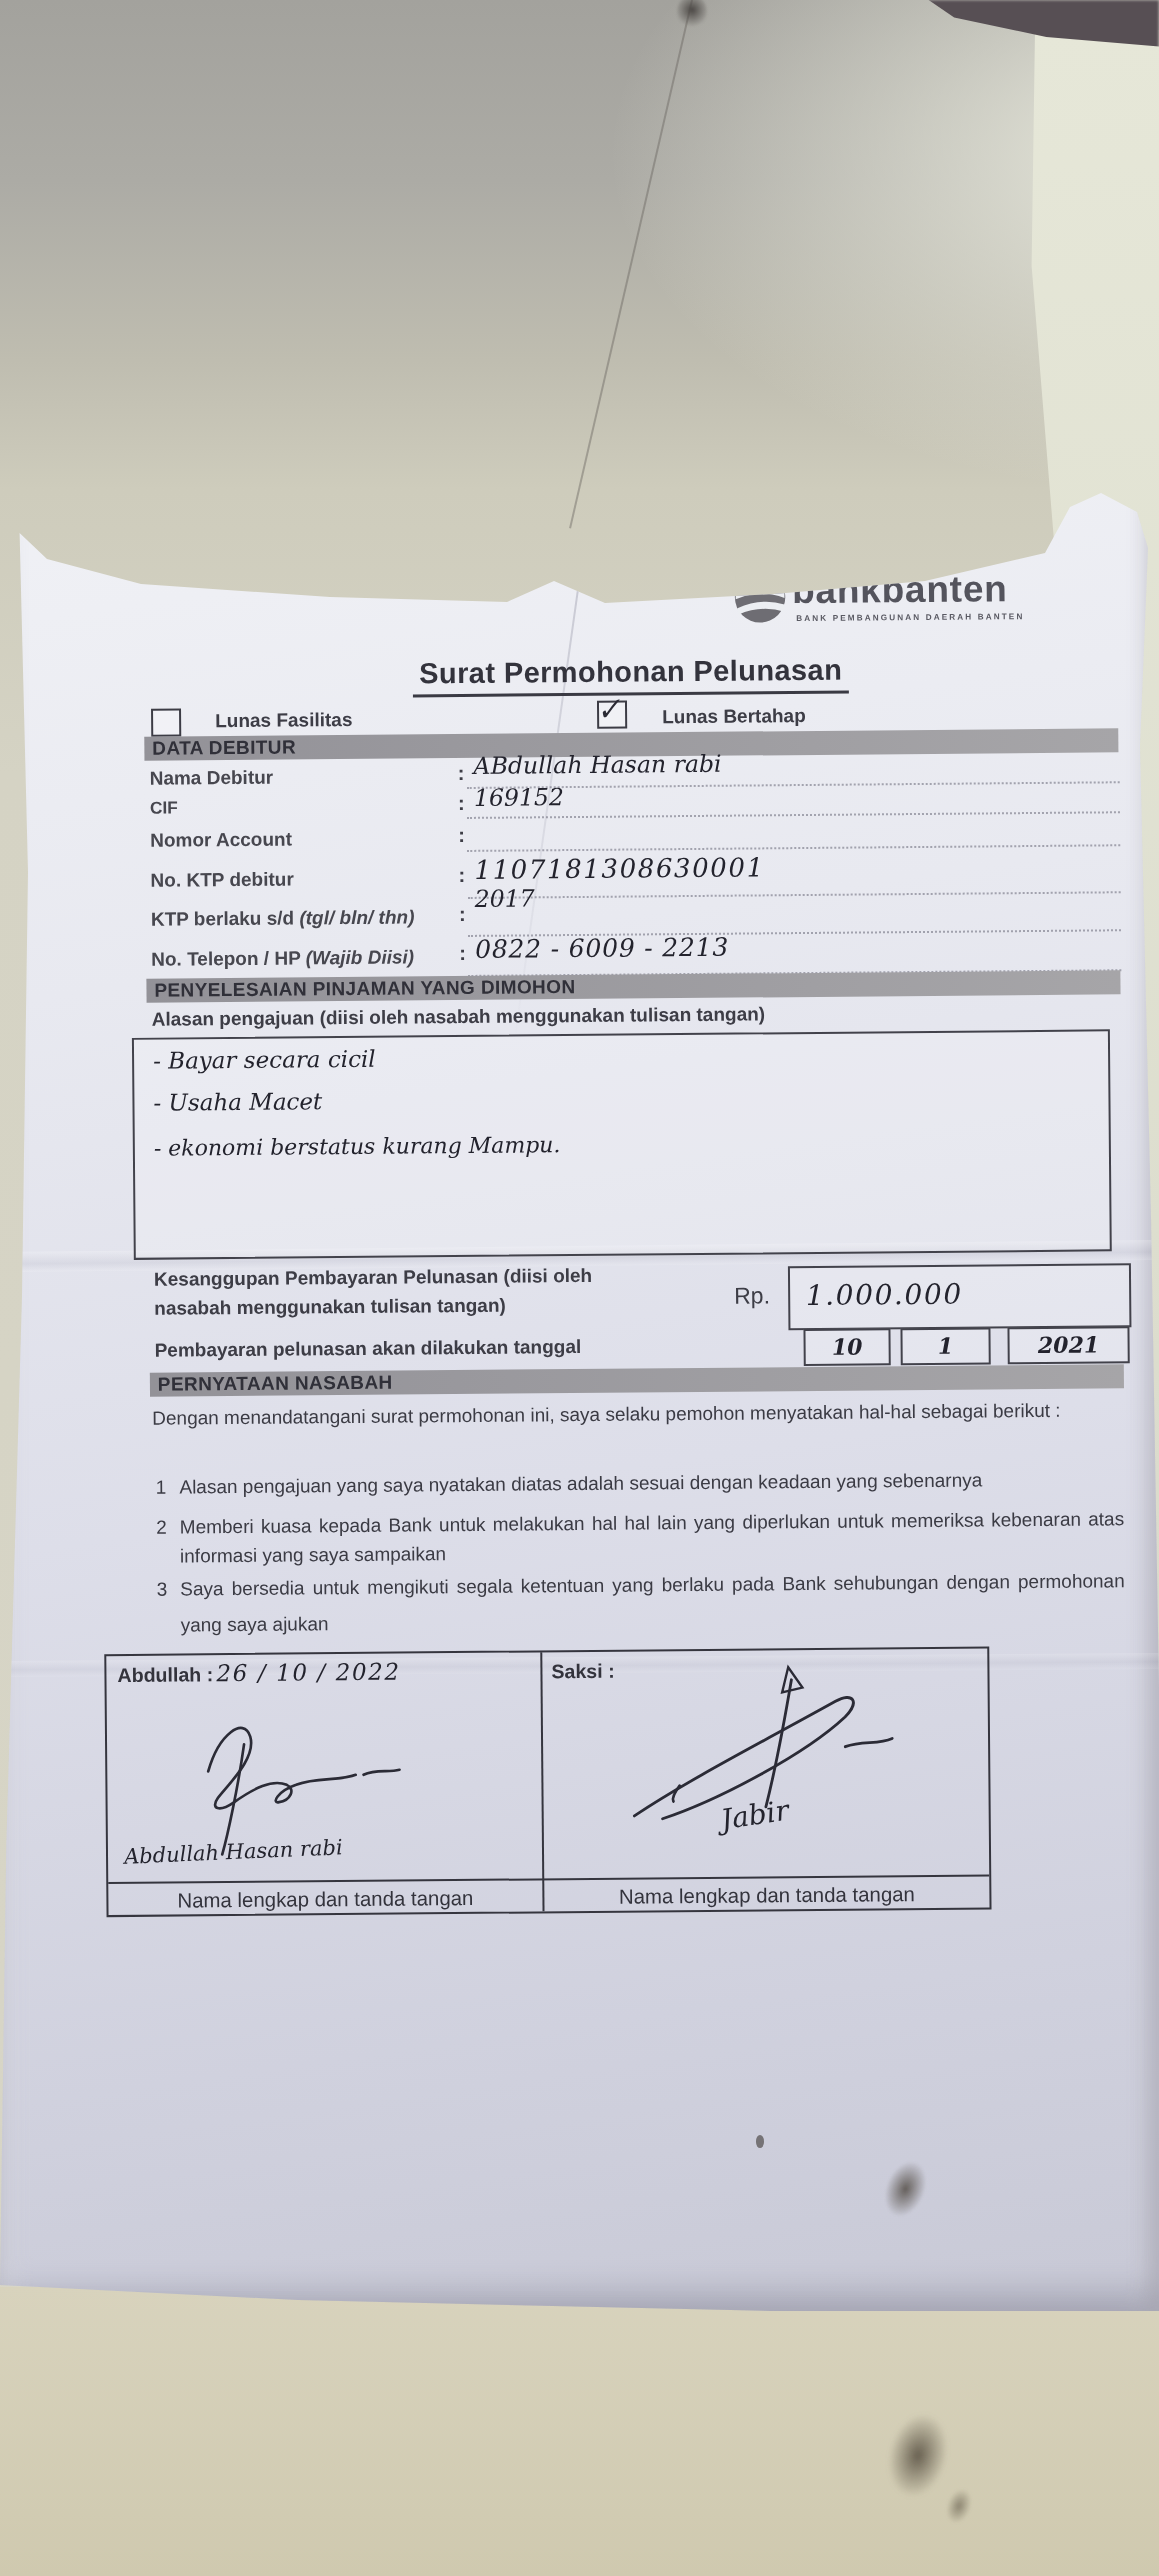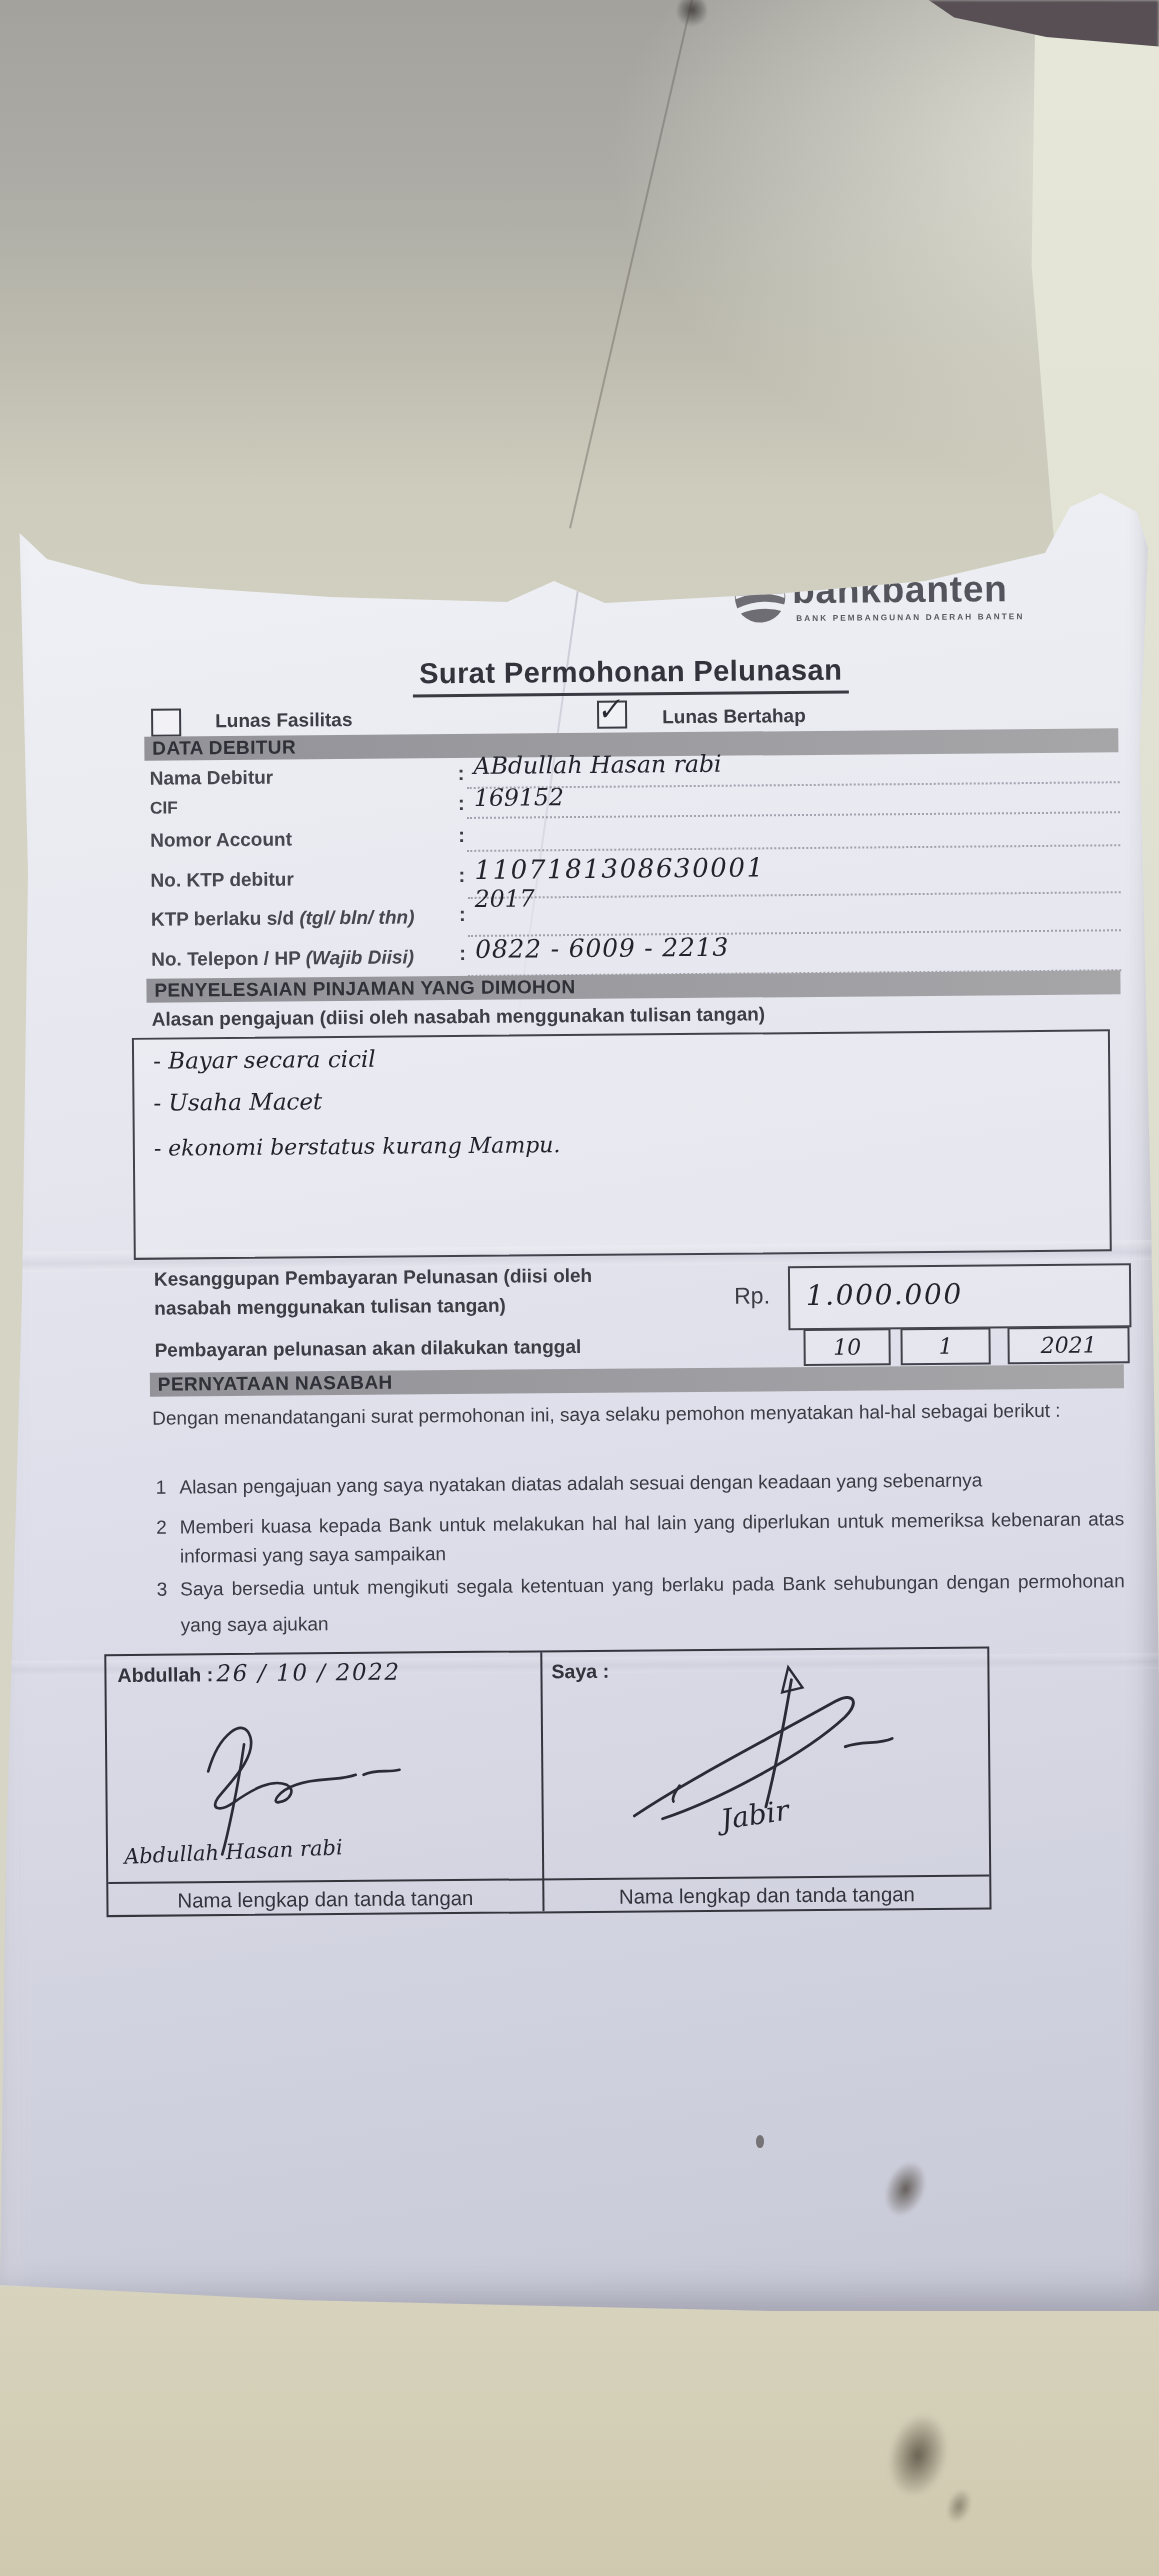--- a/index.html
+++ b/index.html
@@ -86,21 +86,21 @@
   .rline{font-size:23px;}
 
   
   .kes-label{left:154px;top:831px;width:483px;font-size:19px;font-weight:700;color:#3d3d46;line-height:1.5;}
   .rp{left:734px;top:853px;font-size:23px;color:#3d3d46;}
   .amount-box{left:788px;top:837px;width:339px;height:60px;border:2.4px solid #42424b;background:rgba(255,255,255,.2);}
   .amount{left:15.7px;top:11px;font-size:28px;letter-spacing:1.6px;}
   .pay-label{left:154px;top:905px;font-size:19px;font-weight:700;color:#3d3d46;}
   .dbox{top:900px;height:33px;border:2.4px solid #42424b;background:rgba(255,255,255,.2);
     text-align:center;}
-  .dbox .hw{font-size:22px;line-height:33px;}
+  .dbox .hw{font-size:22px;line-height:33px;font-weight:bold;}
   .db1{left:803px;width:83px;} .db2{left:900px;width:86px;} .db3{left:1007px;width:118px;}
 
   
   .intro{left:151px;top:969px;width:971px;font-size:19px;color:#3b3b44;line-height:1.55;text-align:justify;}
   .item{left:154px;width:968px;display:flex;font-size:19px;color:#3b3b44;line-height:1.55;text-align:justify;}
   .item .num{flex:0 0 23.6px;font-weight:400;}
   .it1{top:1038px;} .it2{top:1078px;} .it3{top:1137px;line-height:1.9;}
 
   
   .sig-table{left:101px;top:1219px;width:881px;height:259px;border:2.4px solid #35353e;}
@@ -237,21 +237,21 @@
 
       <svg class="ab" style="left:71px;top:55px" width="259" height="149" viewBox="0 0 330 190">
         <g fill="none" stroke="#2b2b36" stroke-width="3.4" stroke-linecap="round">
           <path d="M38 78 C52 30 84 8 92 34 C100 62 62 96 50 112 C40 126 52 130 70 118 C96 100 120 88 138 96 C150 102 142 116 128 118 C118 120 126 104 150 96 C176 86 206 92 226 84"></path>
           <path d="M84 44 C76 98 62 160 55 184"></path>
           <path d="M236 84 C252 76 268 82 282 78"></path>
         </g>
       </svg>
       <div class="ab hw" style="left:15.7px;top:185px;font-size:21px;transform:rotate(-2deg)">Abdullah Hasan rabi</div>
 
-      <div class="ab sig-label" style="left:445px;top:7.9px">Saya :</div>
+      <div class="ab sig-label" style="left:445px;top:7.9px">Saksi :</div>
       <svg class="ab" style="left:479px;top:3.1px" width="393" height="188" viewBox="0 0 500 240">
         <g fill="none" stroke="#2b2b36" stroke-width="3.6" stroke-linecap="round">
           <path d="M258 18 L276 44 L250 50 Z" stroke-width="3"></path>
           <path d="M262 34 C252 90 240 150 228 196"></path>
           <path d="M60 206 C130 160 230 110 318 62 C340 50 350 62 330 82 C280 128 170 186 96 210"></path>
           <path d="M330 120 C352 112 372 118 390 110"></path>
           <path d="M118 168 C112 176 108 184 110 188"></path>
         </g>
       </svg>
       <div class="ab hw" style="left:613px;top:148px;font-size:28px;transform:rotate(-8deg)">Jabir</div>

